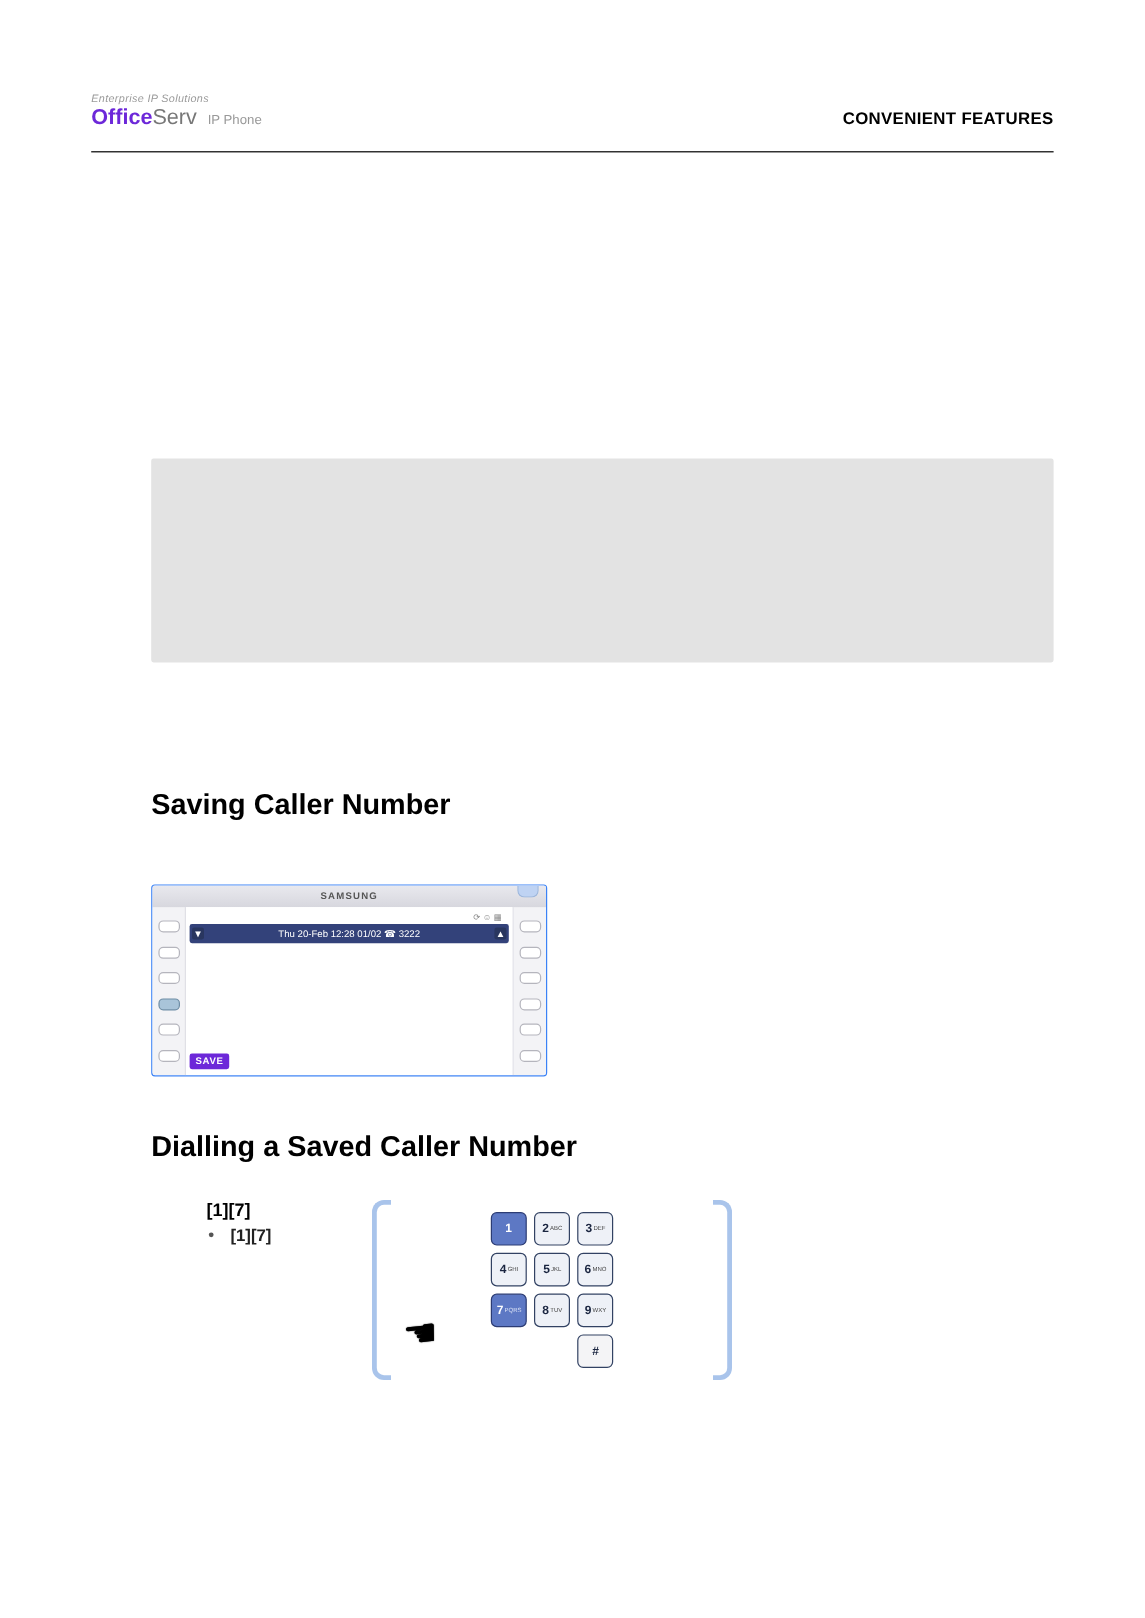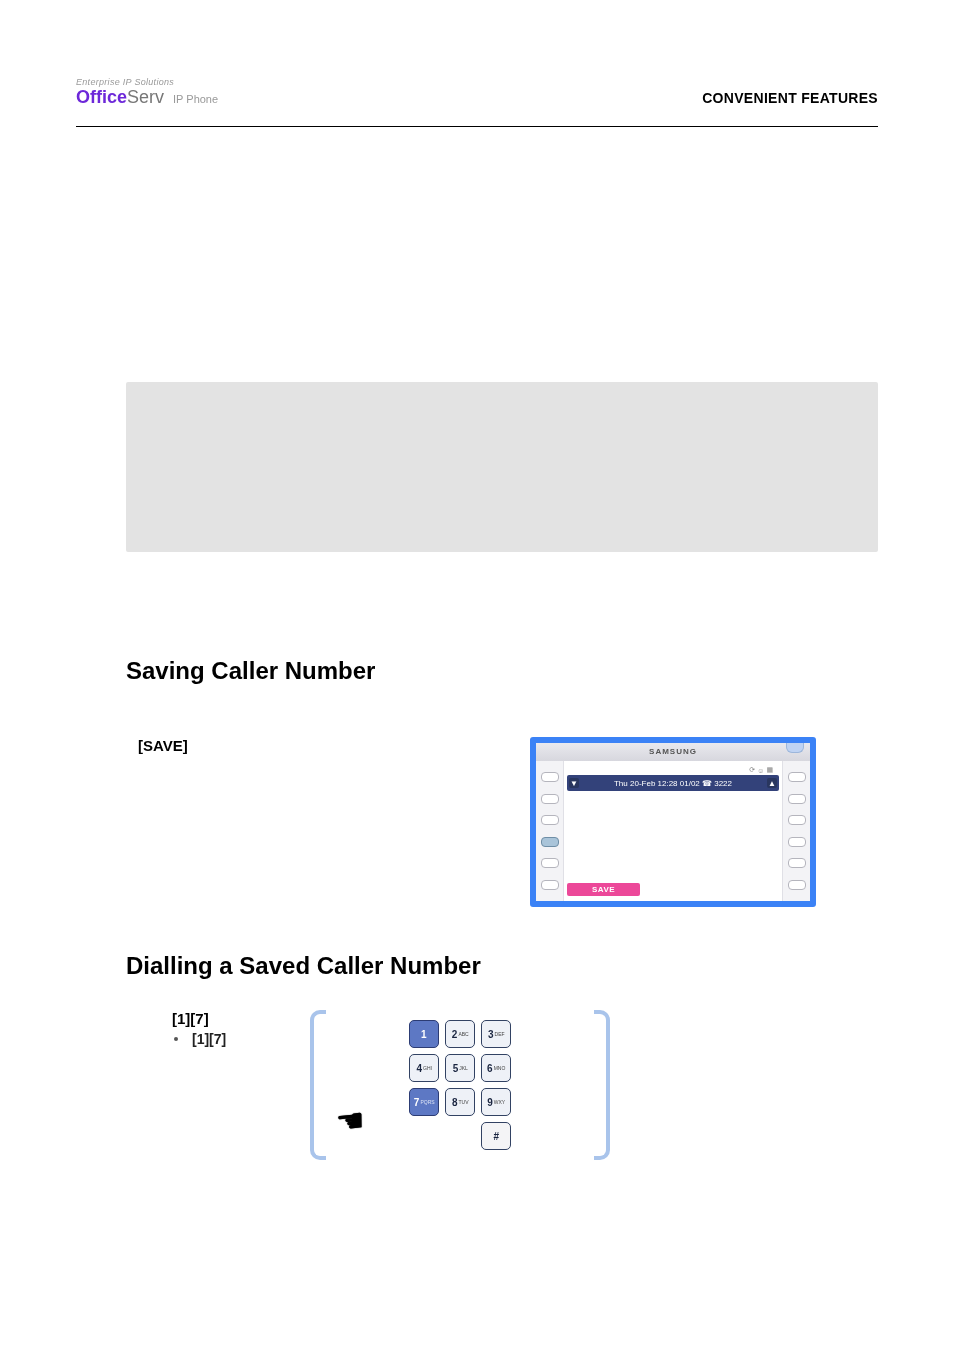--- a/index.html
+++ b/index.html
@@ -115,22 +115,22 @@
     font-weight: 700;
     color: #222;
     margin-left: 2px;
   }
   .list-bullet .dot {
     width: 4px; height: 4px; background:#555; border-radius:50%;
   }
 
   
   .phone-ill {
-    width: 286px;
-    border: 6px solid #3b82f6;
+    width: 330px;
+    border: 1px solid #3b82f6;
     border-radius: 3px;
     background: #fff;
     overflow: hidden;
     position: relative;
   }
   .phone-top {
     height: 18px;
     background: linear-gradient(#e9e9ee,#d7d7de);
     text-align: center;
     font-size: 8px;
@@ -175,22 +175,22 @@
     width:10px; height:10px; display:flex; align-items:center; justify-content:center;
     background:#29365f; border-radius:2px; font-size:8px;
   }
   .title-bar .ttxt {
     flex:1; text-align:center; filter:blur(0.5px);
   }
   .soft-row {
     position:absolute; bottom:5px; left:3px; right:3px; display:flex;
   }
   .soft-save {
-    background:#ec4899; color:#fff; font-size:8px; font-weight:700;
-    padding:2px 25px; border-radius:2px; letter-spacing:0.5px;
+    background:#6d28d9; color:#fff; font-size:8px; font-weight:700;
+    padding:2px 5px; border-radius:2px; letter-spacing:0.5px;
   }
 
   
   .keypad-panel {
     width: 300px;
     margin-left: 60px;
     position: relative;
     display:flex; gap:8px; align-items:center;
   }
   .bracket {
@@ -243,21 +243,20 @@
       </div>
     </div>
     <div class="header-right">CONVENIENT FEATURES</div>
   </div>
 
   <div class="grey-box"></div>
 
   <div class="section">
     <h2>Saving Caller Number</h2>
     <div class="two-col">
-      <div class="left-col">[SAVE]</div>
       <div class="right-col">
         <div class="phone-ill">
           <div class="phone-top">
             <span>SAMSUNG</span>
             <div class="notch"></div>
           </div>
           <div class="phone-body">
             <div class="side-btns">
               <div class="sbtn"></div>
               <div class="sbtn"></div>

